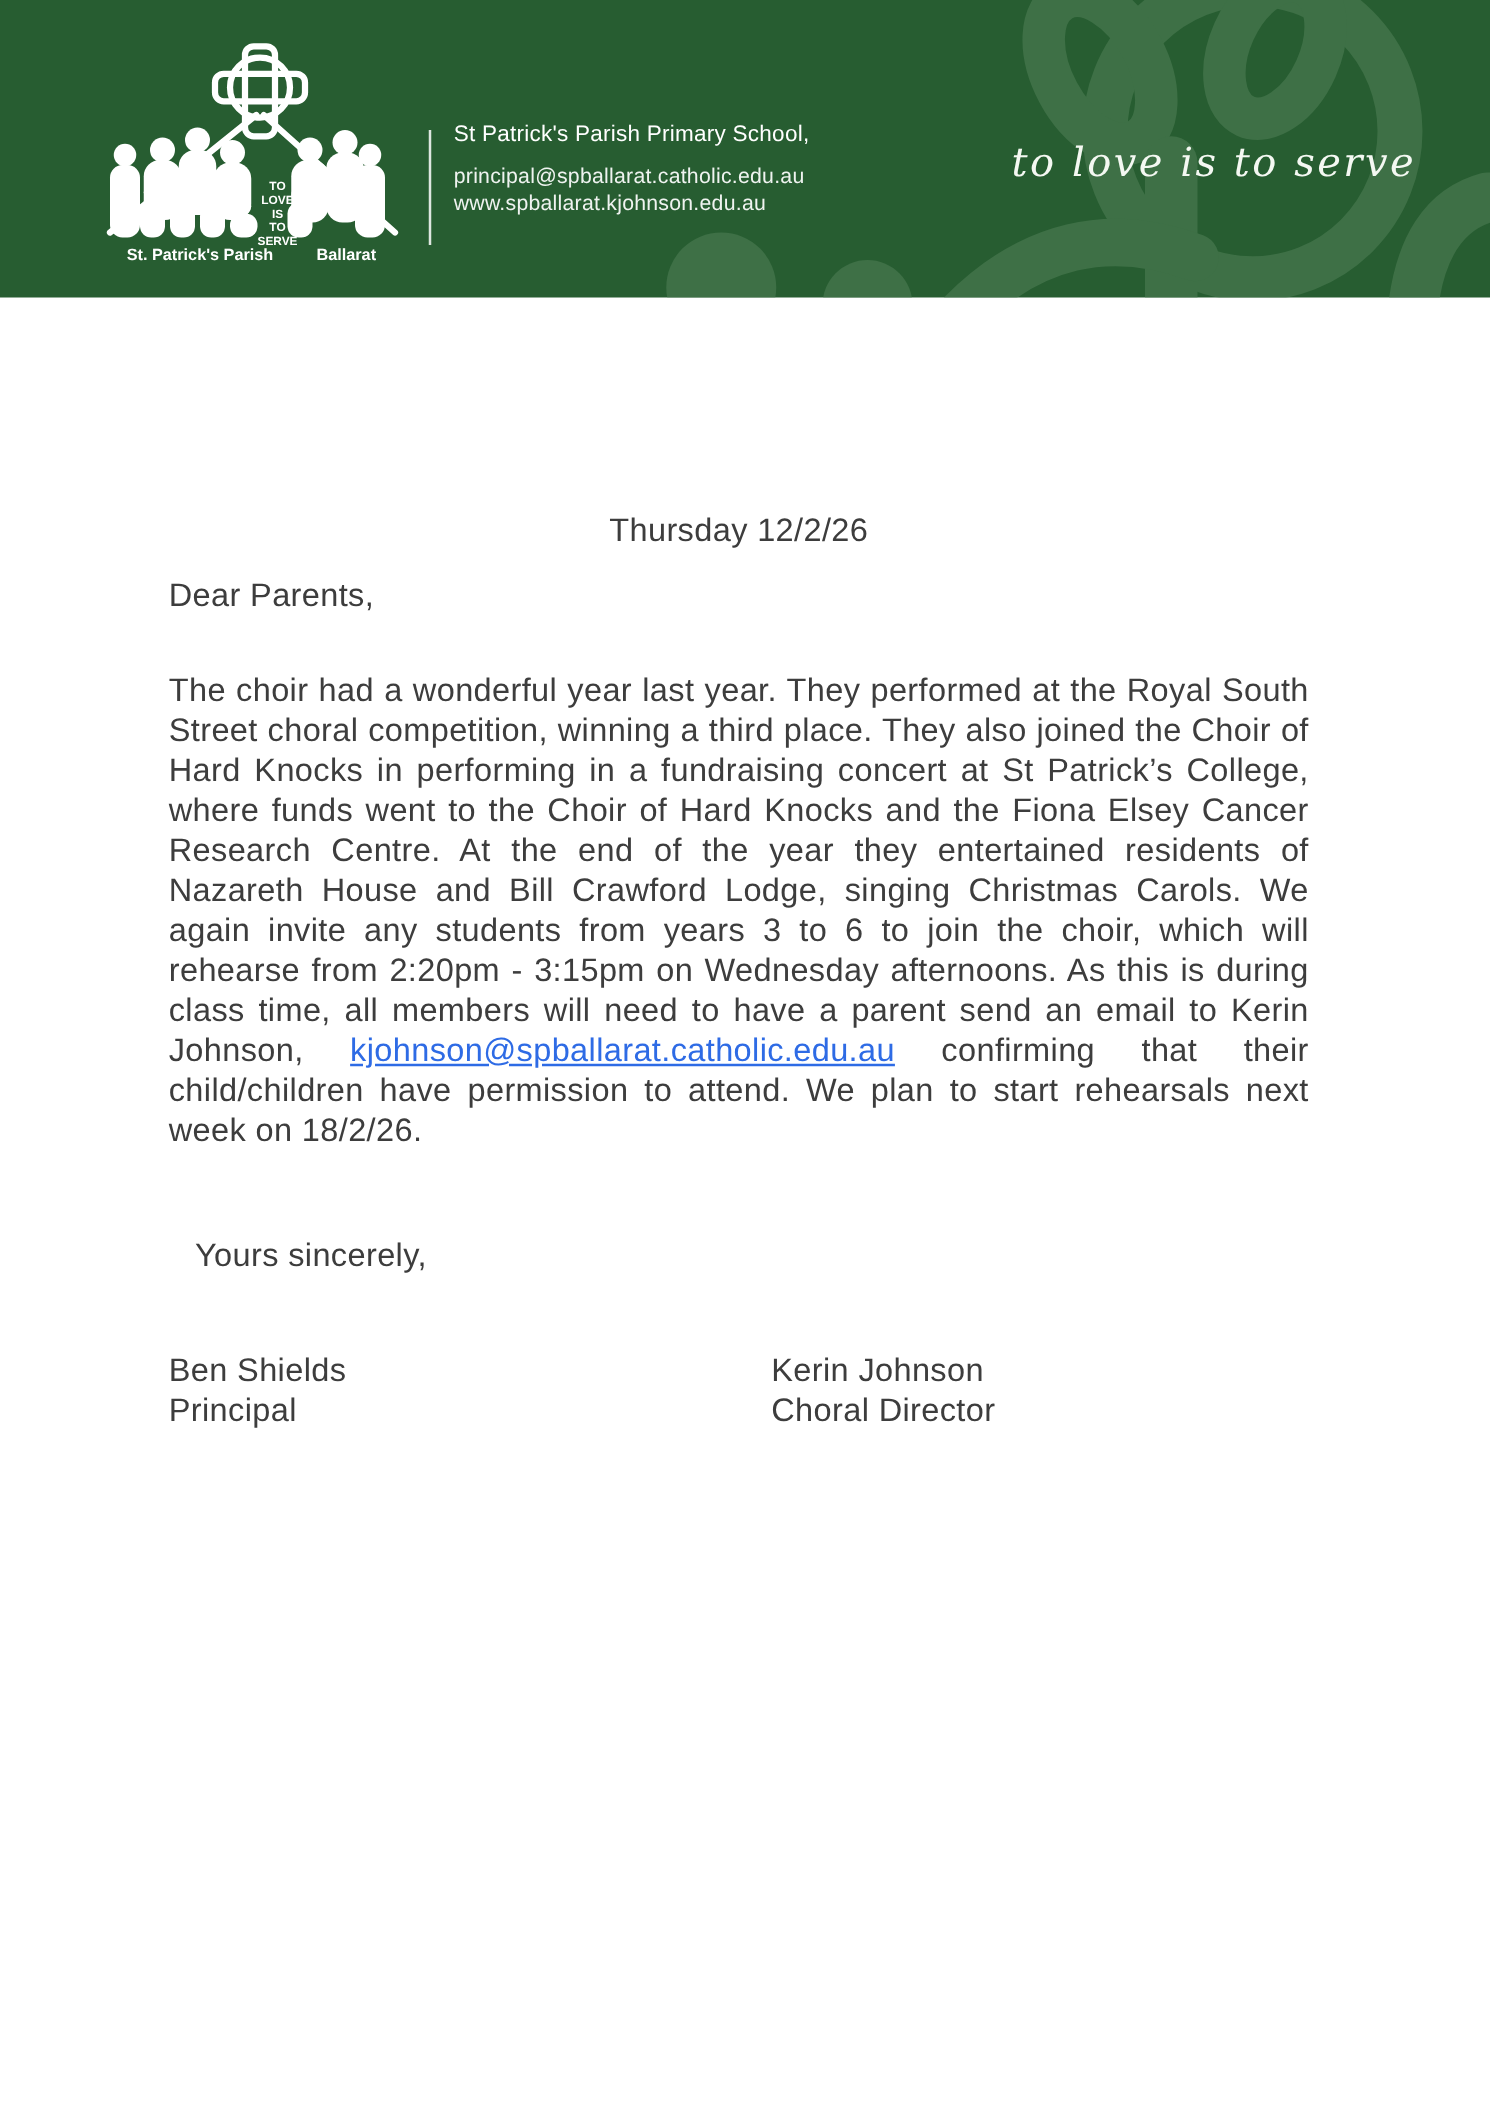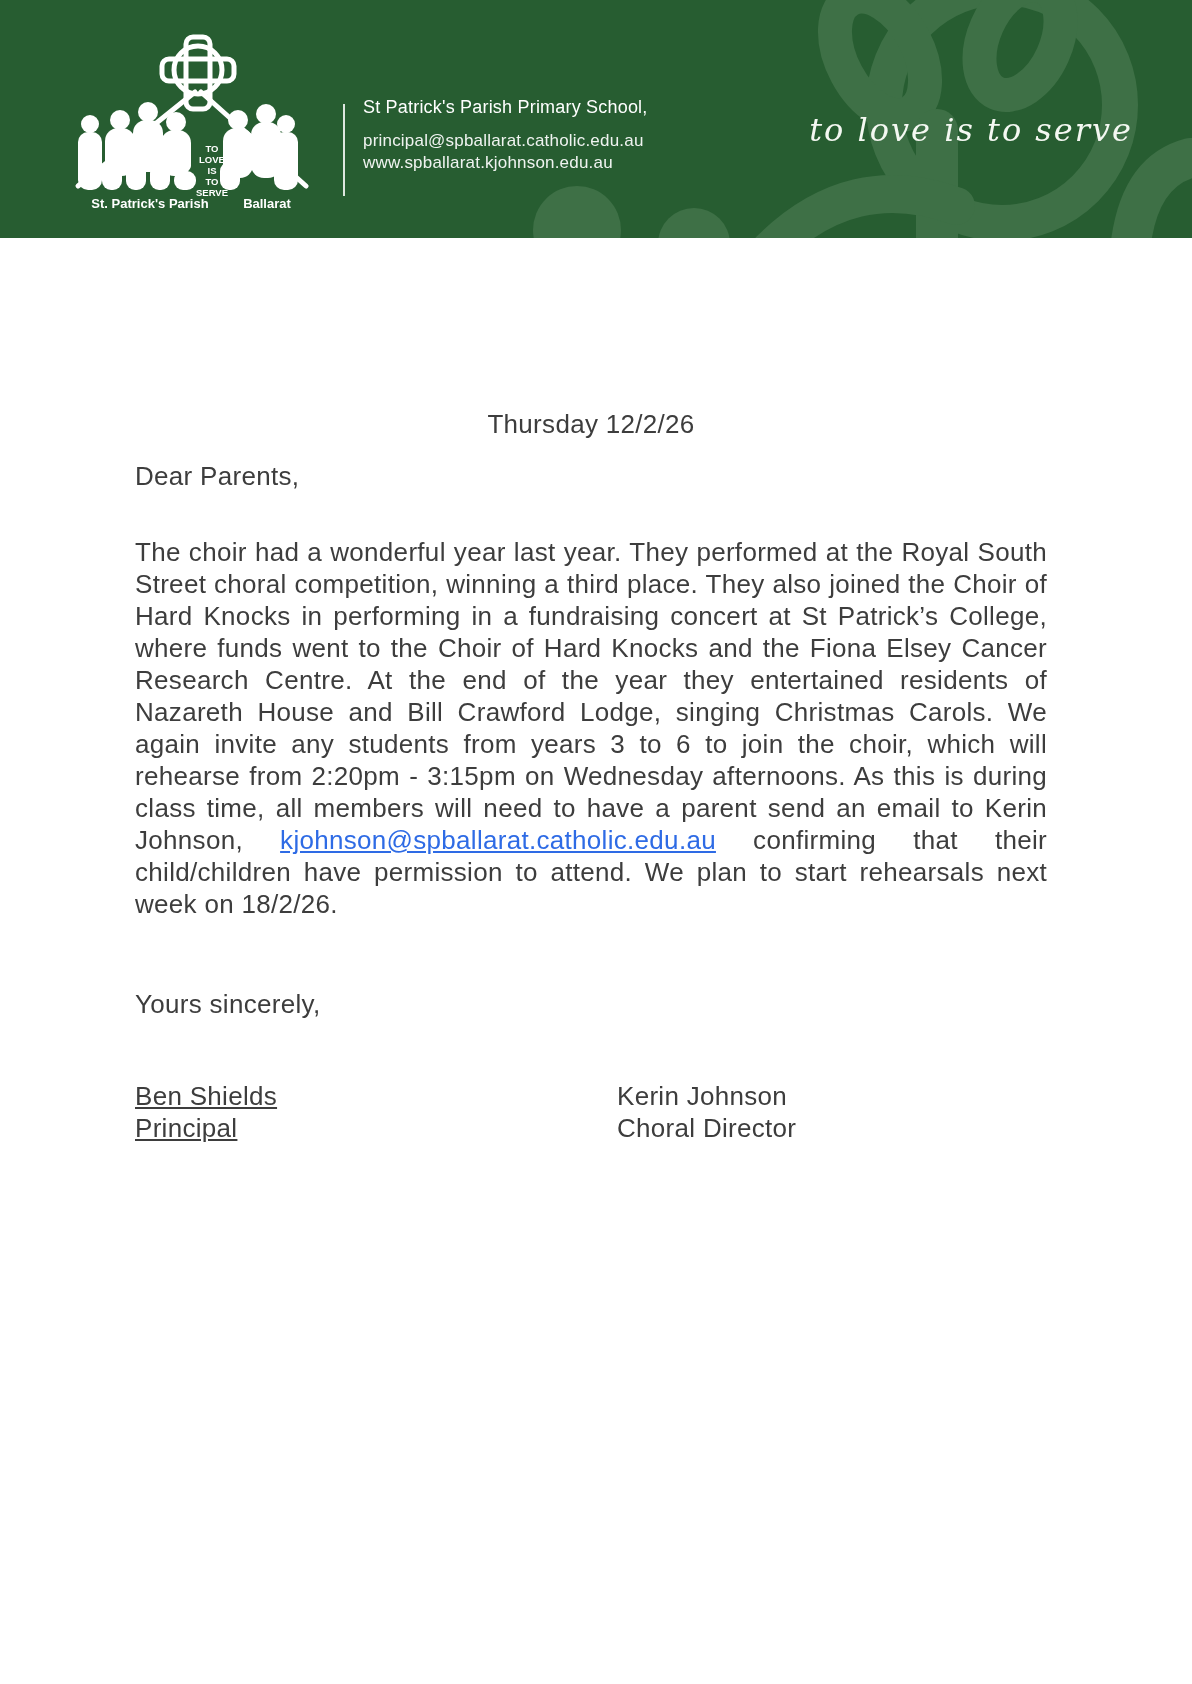--- a/index.html
+++ b/index.html
@@ -25,21 +25,21 @@
   }
   .watermark {
     position: absolute;
     top: 0;
     right: 0;
     width: 660px;
     height: 238px;
   }
   .logo-wrap {
     position: absolute;
-    left: 62px;
+    left: 72px;
     top: 34px;
     width: 250px;
     height: 178px;
   }
   .logo-wrap svg { width: 100%; height: 100%; display: block; }
 
   .header-divider {
     position: absolute;
     left: 343px;
     top: 104px;
@@ -88,23 +88,23 @@
   .date { margin-top: 170px; text-align: center; }
   .greeting { margin-top: 20px; }
   .letter-body {
     margin-top: 44px;
     text-align: justify;
   }
   .email-link {
     color: var(--link, #2e6be5);
     text-decoration: underline;
   }
-  .closing { margin-top: 68px; }
+  .closing { margin-top: 68px; margin-left: 21px; }
   .sigs { margin-top: 60px; display: flex; }
-  .sig-col-left { width: 482px; text-decoration: underline; }
+  .sig-col-left { width: 482px; }
 </style>
 </head>
 <body>
 
 <div class="page">
 
   <header class="banner">
 
     <svg class="watermark" viewBox="0 0 660 238" aria-hidden="true">
       <g style="stroke: var(--watermark, #3e7046);" fill="none" stroke-linecap="round">

